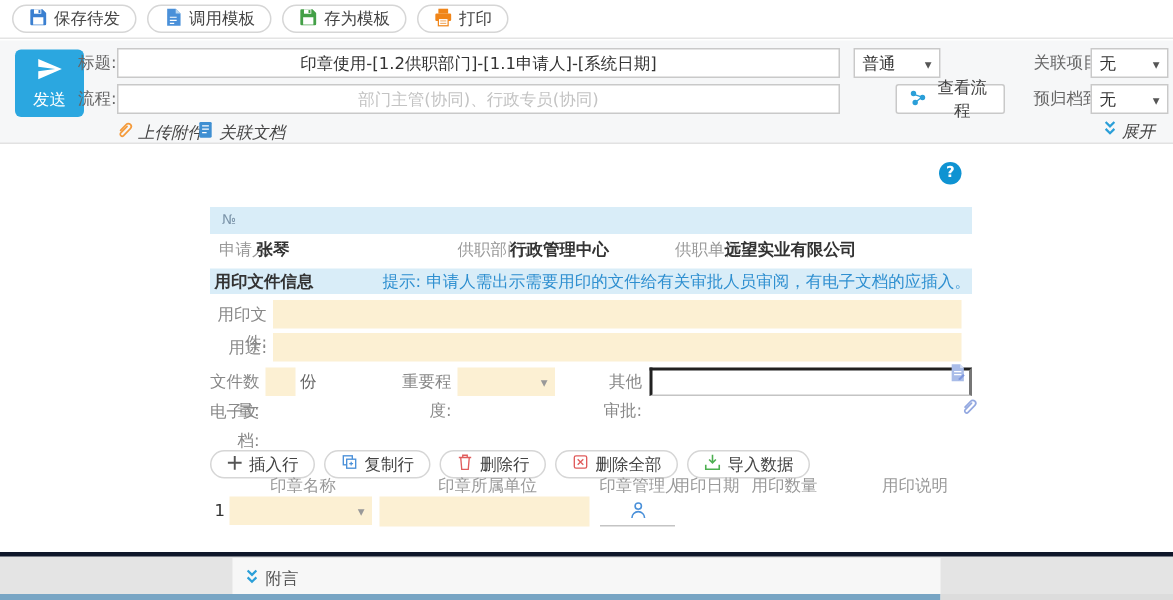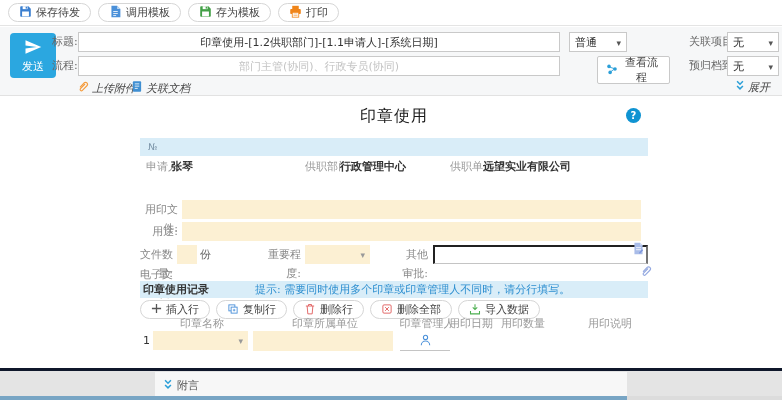--- a/index.html
+++ b/index.html
@@ -16,21 +16,21 @@
   .header-panel { position:absolute; top:27px; left:0; right:0; height:69px; background:#f6f7f8; border-bottom:1px solid #e2e2e2; }
   .send-btn { position:absolute; left:10px; top:6px; width:46px; height:45px; background:#2ba7e0; border:none; border-radius:4px; color:#fff; font-size:11px; display:flex; flex-direction:column; align-items:center; justify-content:center; gap:1px; cursor:pointer; }
   .hrow { position:absolute; left:0; right:0; height:20px; }
   .row1 { top:5px; } .row2 { top:29px; } .row3 { top:53px; height:16px;font-style:italic; }
   .hlabel { position:absolute; line-height:20px; color:#666; }
   .hinput { position:absolute; height:20px; border:1px solid #c9c9c9; background:#fff; font-size:11px; color:#333; padding:0 5px; font-family:inherit;text-align:center; }
   .hinput::placeholder { color:#c3c3c3; }
   .hsel { position:absolute; height:20px; border:1px solid #c9c9c9; background:#fff; display:flex; align-items:center; padding:0 5px; cursor:pointer; color:#333; }
   .hsel .sel-arrow { margin-left:auto; }
   .sel-arrow::after { content:"▾"; color:#555; font-size:9px; }
-  .hbtn { position:absolute; height:28px; border:1px solid #c9c9c9; background:#fff; display:inline-flex; align-items:center; gap:4px; padding:0 8px; font-size:11px; color:#444; border-radius:2px; cursor:pointer; }
+  .hbtn { position:absolute; height:20px; border:1px solid #c9c9c9; background:#fff; display:inline-flex; align-items:center; gap:4px; padding:0 8px; font-size:11px; color:#444; border-radius:2px; cursor:pointer; }
   .linkish { position:absolute; display:inline-flex; align-items:center; gap:3px; color:#444; cursor:pointer; line-height:16px; }
   .expand { color:#444;align-items:flex-end; }
 
   
   .form-area { position:absolute; top:96px; left:0; right:0; height:272px; background:#fff; }
   .form-col { position:absolute; left:140px; top:0; width:508px; height:272px; }
   .form-title { position:absolute; top:10px; left:0; right:0; text-align:center; font-size:16px; color:#1a1a1a; letter-spacing:1px; }
   .help { position:absolute; left:486px; top:12px; width:15px; height:15px; border-radius:50%; background:#0f93d2; color:#fff; font-size:10px; font-weight:bold; text-align:center; line-height:15px; cursor:pointer; }
   .serial-bar { position:absolute; top:42px; left:0; width:508px; height:18px; background:#d9edf8; font-size:9px; color:#7b94a9; line-height:18px; padding-left:8px; }
   .ilabel { position:absolute; color:#999; line-height:16px; }
@@ -166,36 +166,39 @@
         <span><svg width="10" height="11" viewBox="0 0 12 13">
               <path d="M2.5 1.5L6 5l3.5-3.5M2.5 7L6 10.5 9.5 7" stroke="#2b9fd8" fill="none" stroke-width="1.8"></path>
             </svg></span>
         <span>展开</span>
       </span>
     </div>
   </div>
 
   <div class="form-area">
     <div class="form-col">
-      <div class="form-title">印章使用</div>
       <div class="help">?</div>
 
       <div class="serial-bar">
         <span>№</span>
       </div>
 
       <div class="info-row">
         <span class="ilabel" style="left:6px">申请人:</span>
         <span class="ivalue" style="left:31px">张琴</span>
         <span class="ilabel" style="left:165px">供职部门:</span>
         <span class="ivalue" style="left:200px">行政管理中心</span>
         <span class="ilabel" style="left:310px">供职单位:</span>
         <span class="ivalue" style="left:343px">远望实业有限公司</span>
       </div>
 
+      <div class="section-bar sec1">
+        <span class="sec-title">用印文件信息</span>
+        <span class="sec-hint">提示: 申请人需出示需要用印的文件给有关审批人员审阅，有电子文档的应插入。</span>
+      </div>
 
       <div>
         <span class="flabel" style="left:0;width:38px;top:104px">用印文件:</span>
         <input class="finput beige" style="left: 42px; width: 459px; top: 104px;">
       </div>
 
       <div>
         <span class="flabel" style="left:0;width:38px;top:126px">用途:</span>
         <input class="finput beige" style="left: 42px; width: 459px; top: 126px;">
       </div>
@@ -218,24 +221,20 @@
             </svg></button>
       </div>
 
       <div>
         <span class="flabel" style="left:0;width:33px;top:169px">电子文档:</span>
         <button class="iconbtn" style="left:500px;top:168px"><svg width="12" height="14" viewBox="0 0 16 16">
               <path d="M4.5 8.5l5-5.2a2.6 2.6 0 0 1 3.7 3.7l-6 6.2a1.7 1.7 0 0 1-2.5-2.4l5.6-5.8" stroke="#93a8e0" fill="none" stroke-width="1.5" stroke-linecap="round"></path>
             </svg></button>
       </div>
 
-      <div class="section-bar sec2">
-        <span class="sec-title">印章使用记录</span>
-        <span class="sec-hint">提示: 需要同时使用多个印章或印章管理人不同时，请分行填写。</span>
-      </div>
 
       <div class="btn-row">
         <button class="pill">
           <span><svg width="11" height="11" viewBox="0 0 12 12">
                 <path d="M6 1v10M1 6h10" stroke="#555" stroke-width="1.4"></path>
               </svg></span>
           <span>插入行</span>
         </button>
         <button class="pill">
           <span><svg width="12" height="12" viewBox="0 0 16 16">

